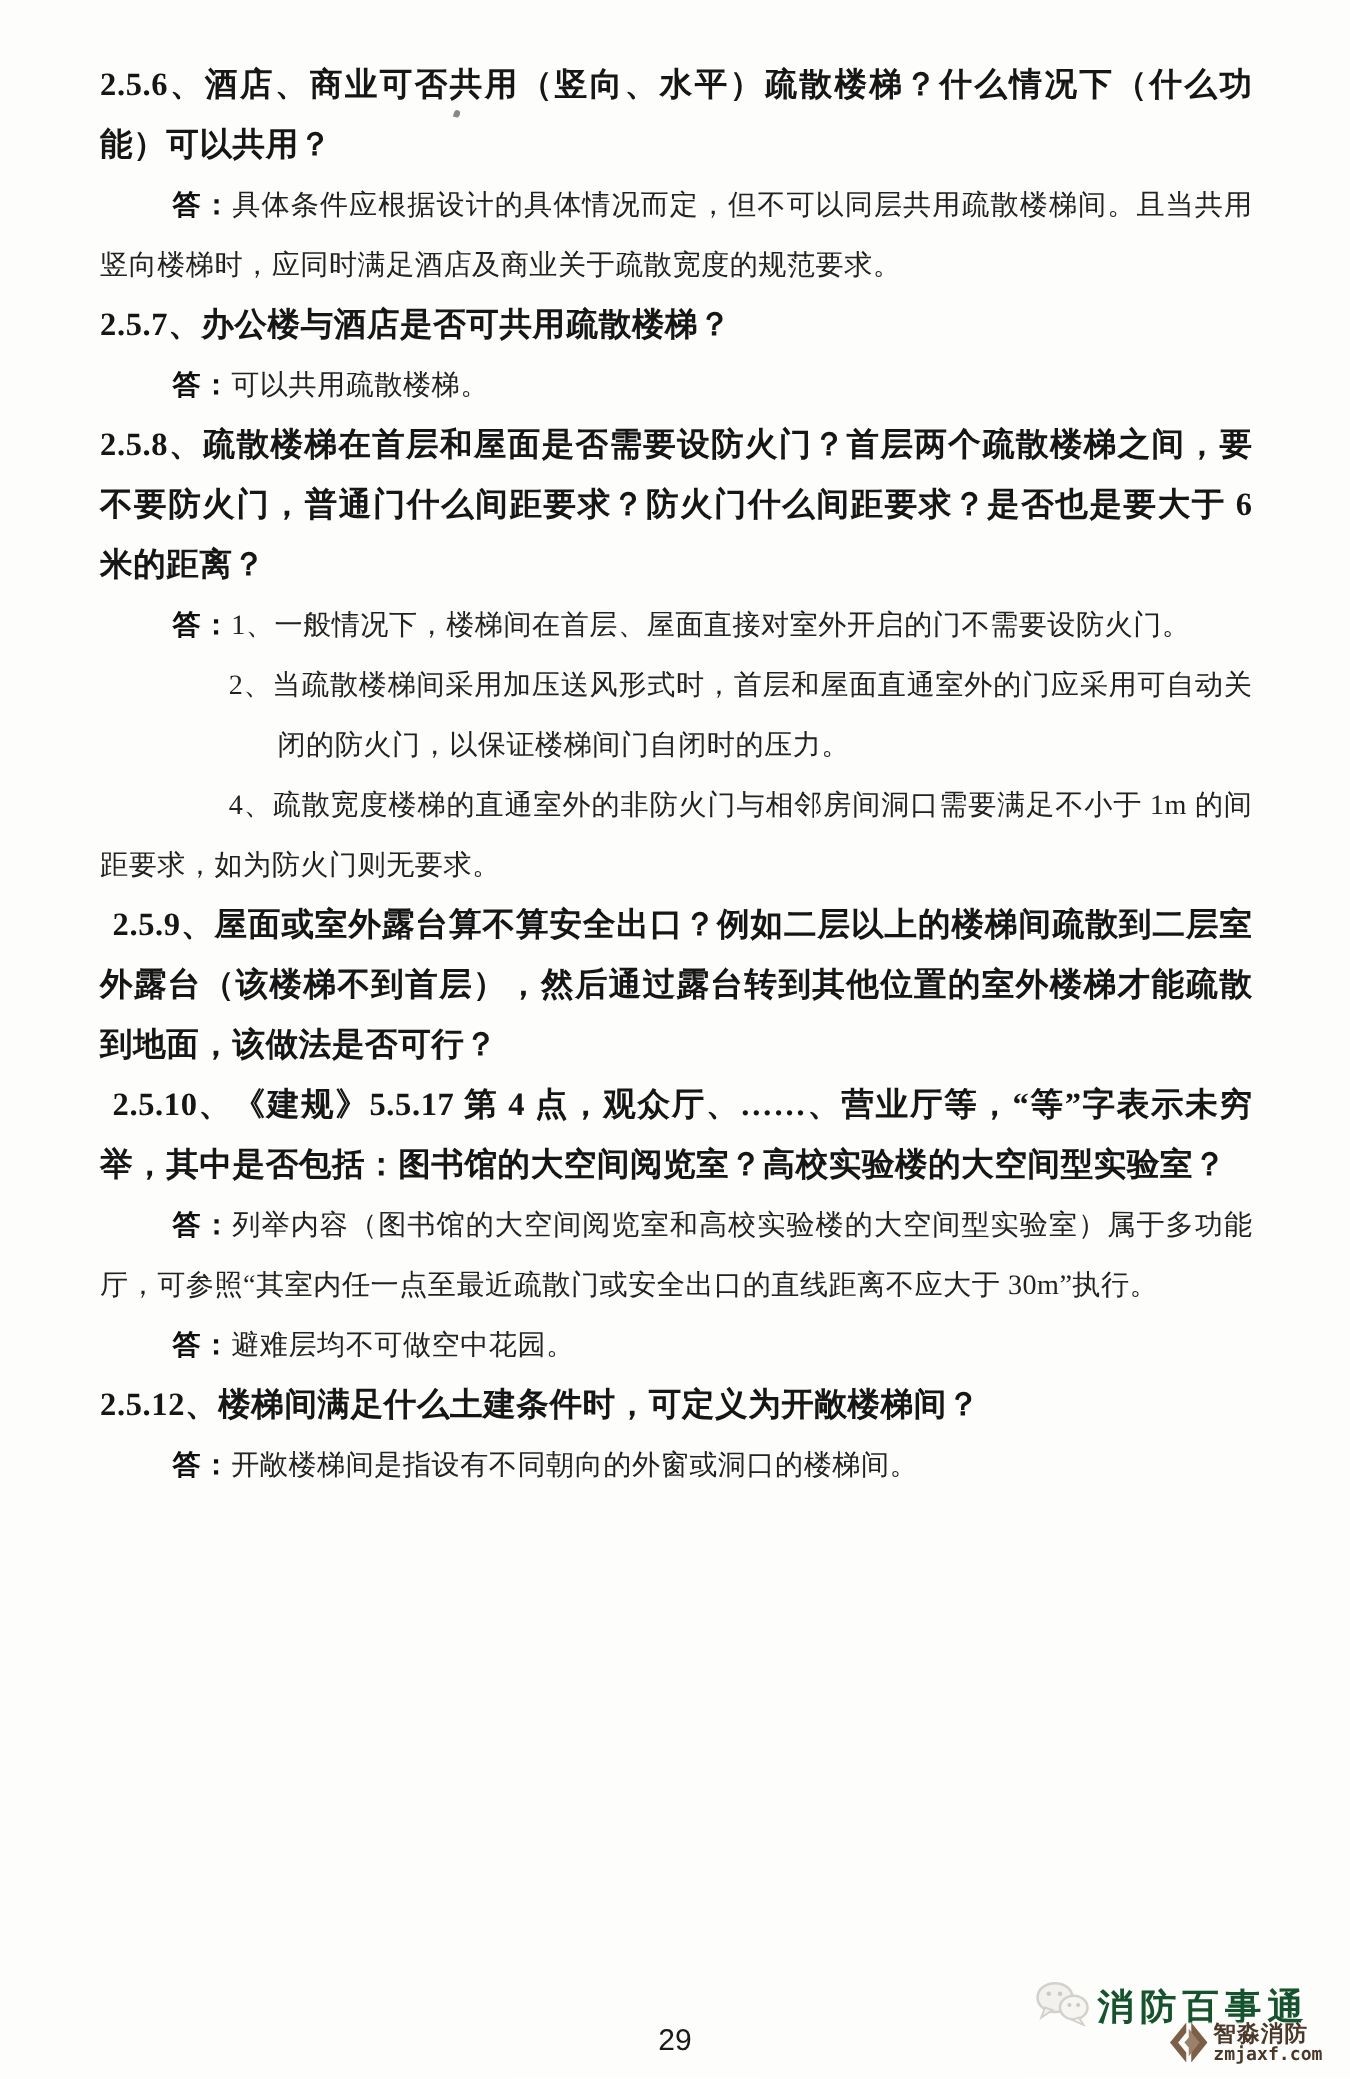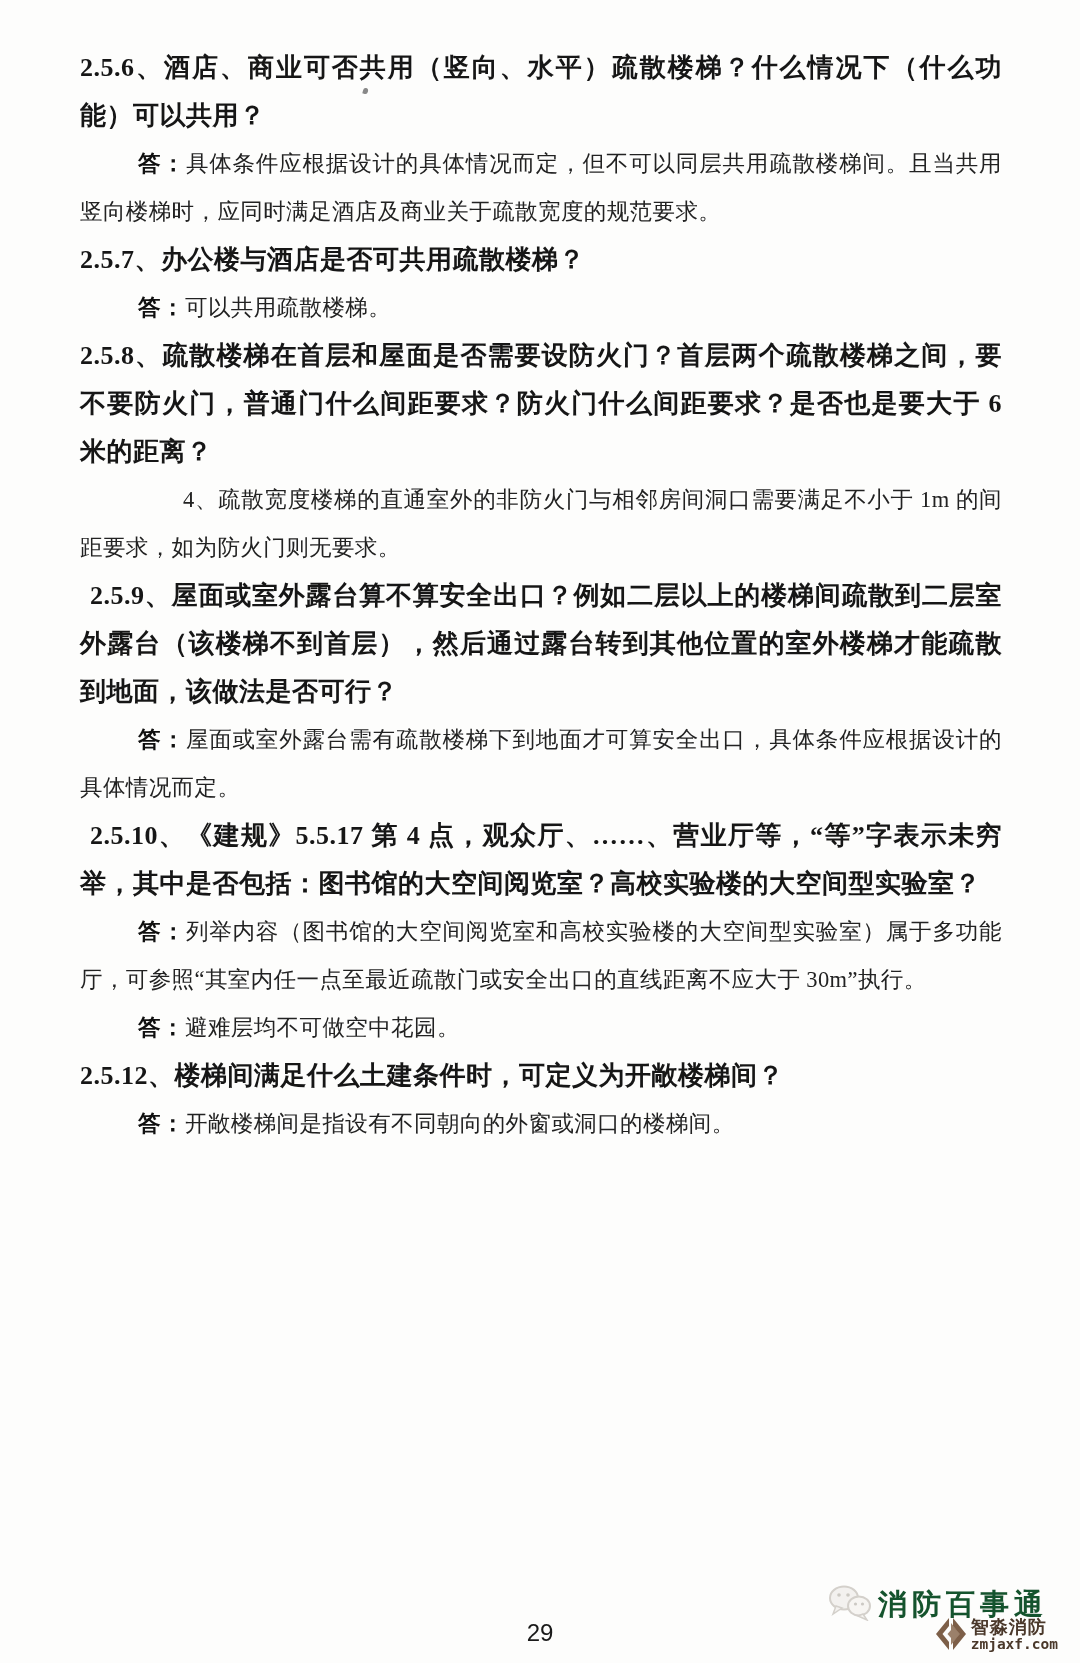--- a/index.html
+++ b/index.html
@@ -103,24 +103,25 @@
 
   <span class="speck"></span>
 
   <p class="q">2.5.6、酒店、商业可否共用（竖向、水平）疏散楼梯？什么情况下（什么功能）可以共用？</p>
   <p class="a ans"><b class="lbl">答：</b><span>具体条件应根据设计的具体情况而定，但不可以同层共用疏散楼梯间。且当共用竖向楼梯时，应同时满足酒店及商业关于疏散宽度的规范要求。</span></p>
 
   <p class="q">2.5.7、办公楼与酒店是否可共用疏散楼梯？</p>
   <p class="a ans"><b class="lbl">答：</b><span>可以共用疏散楼梯。</span></p>
 
   <p class="q">2.5.8、疏散楼梯在首层和屋面是否需要设防火门？首层两个疏散楼梯之间，要不要防火门，普通门什么间距要求？防火门什么间距要求？是否也是要大于 6 米的距离？</p>
+  <p class="a ans"><b class="lbl">答：</b><span>1、一般情况下，楼梯间在首层、屋面直接对室外开启的门不需要设防火门。</span></p>
+  <p class="a item-hang">2、当疏散楼梯间采用加压送风形式时，首层和屋面直通室外的门应采用可自动关闭的防火门，以保证楼梯间门自闭时的压力。</p>
   <p class="a item-fl">4、疏散宽度楼梯的直通室外的非防火门与相邻房间洞口需要满足不小于 1m 的间距要求，如为防火门则无要求。</p>
 
   <p class="q sp">2.5.9、屋面或室外露台算不算安全出口？例如二层以上的楼梯间疏散到二层室外露台（该楼梯不到首层），然后通过露台转到其他位置的室外楼梯才能疏散到地面，该做法是否可行？</p>
-  <p class="a ans"><b class="lbl">答：</b><span>屋面或室外露台需有疏散楼梯下到地面才可算安全出口，具体条件应根据设计的具体情况而定。</span></p>
 
   <p class="q sp">2.5.10、《建规》5.5.17 第 4 点，观众厅、……、营业厅等，“等”字表示未穷举，其中是否包括：图书馆的大空间阅览室？高校实验楼的大空间型实验室？</p>
   <p class="a ans"><b class="lbl">答：</b><span>列举内容（图书馆的大空间阅览室和高校实验楼的大空间型实验室）属于多功能厅，可参照“其室内任一点至最近疏散门或安全出口的直线距离不应大于 30m”执行。</span></p>
 
   <p class="a ans"><b class="lbl">答：</b><span>避难层均不可做空中花园。</span></p>
 
   <p class="q">2.5.12、楼梯间满足什么土建条件时，可定义为开敞楼梯间？</p>
   <p class="a ans"><b class="lbl">答：</b><span>开敞楼梯间是指设有不同朝向的外窗或洞口的楼梯间。</span></p>
 
   <div class="footer-pagenum">29</div>

